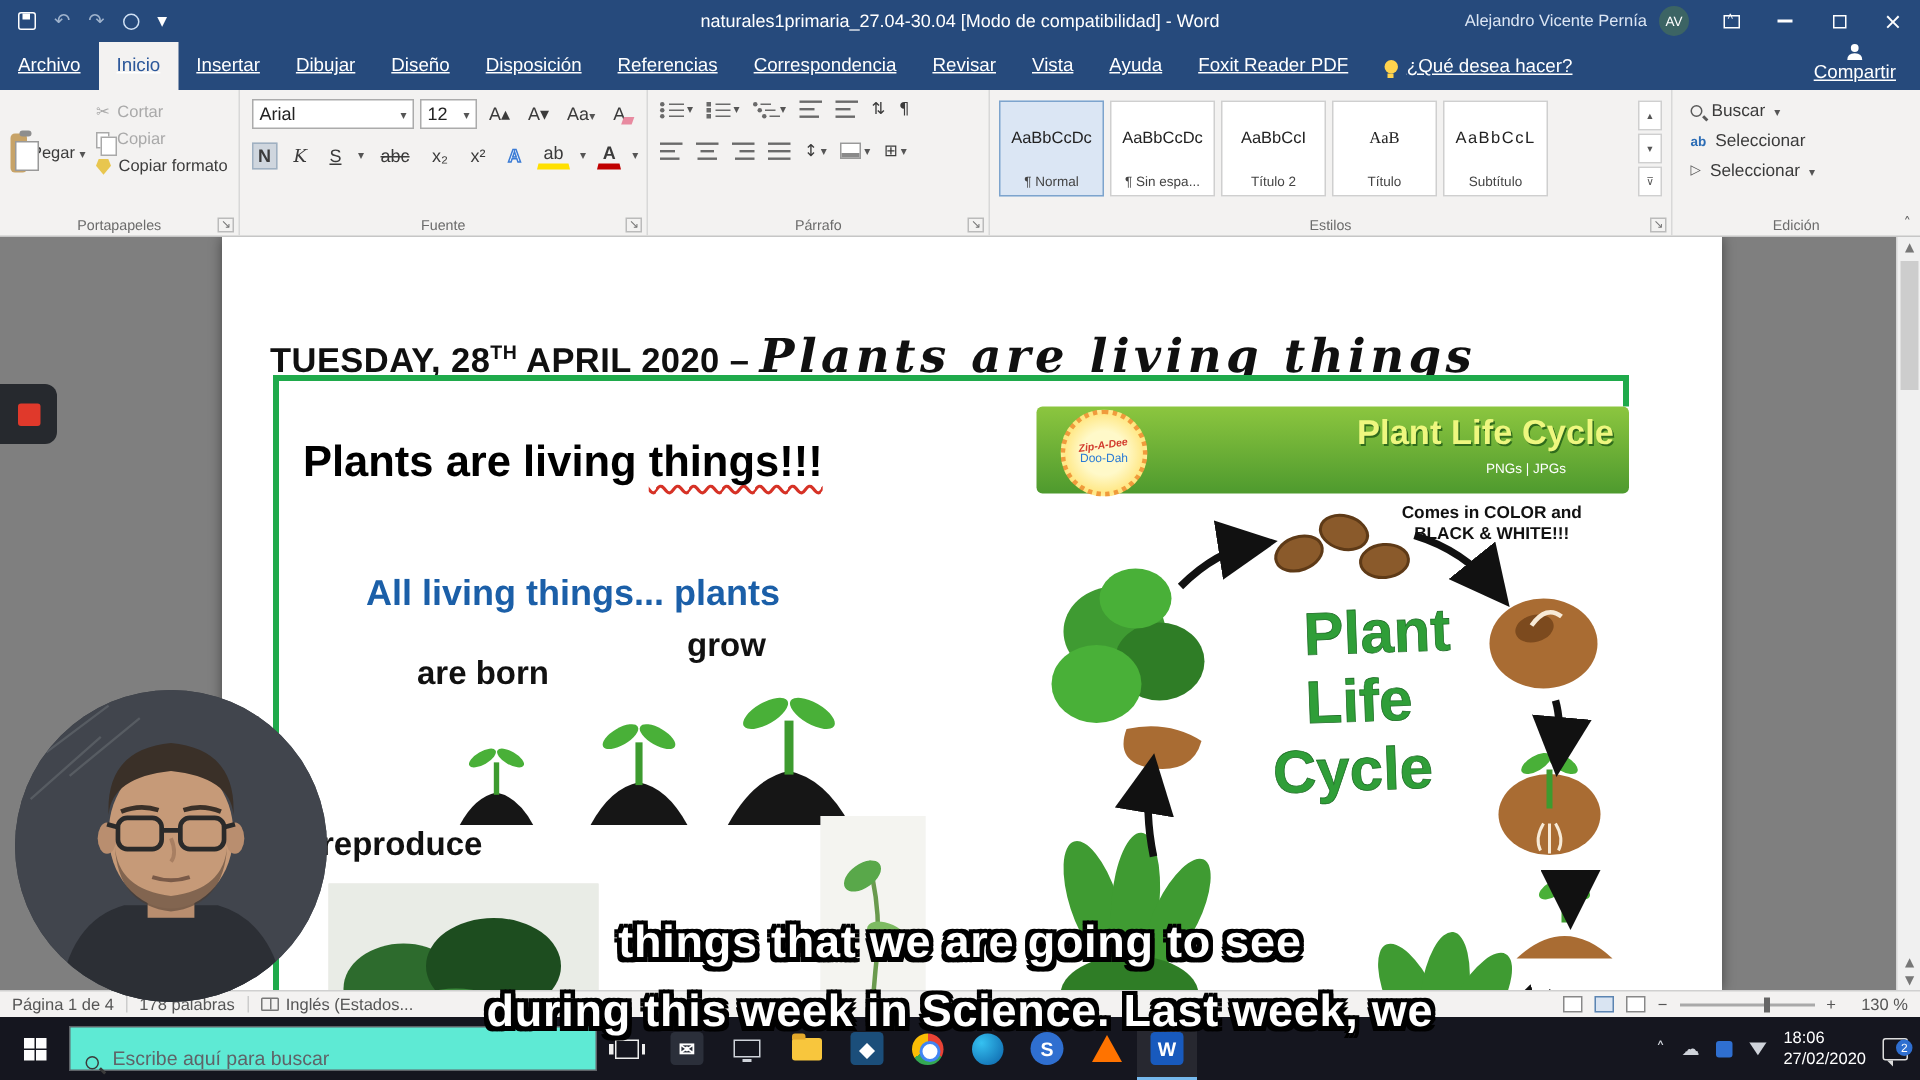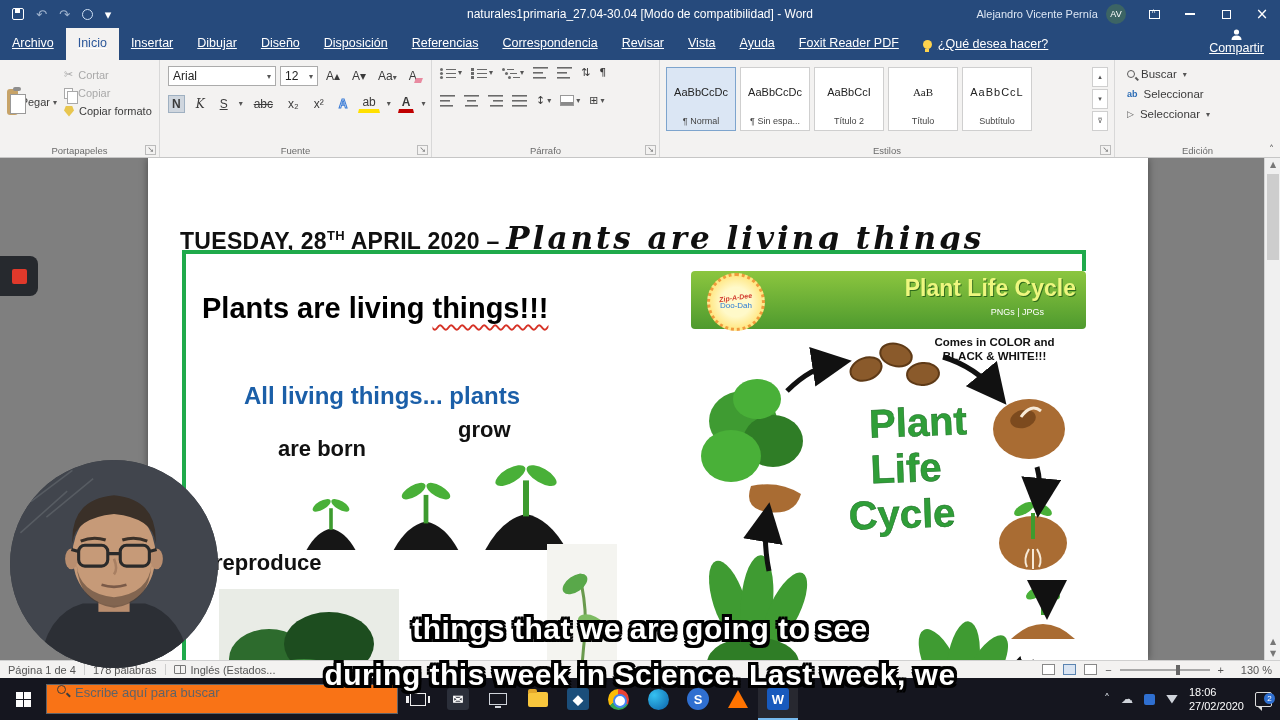--- a/index.html
+++ b/index.html
@@ -171,21 +171,21 @@
   .view-ic.active { background:#d9e4f2; border-color:#5b84b1;}
   .zoom-track { width:90px; height:2px; background:#a9a9a9; position:relative; }
   .zoom-thumb { position:absolute; left:56px; top:-4px; width:4px; height:10px; background:#666; }
   .zoom-val { width:40px; text-align:right; }
 
   
   .taskbar { position:absolute; top:678px; left:0; width:100%; height:42px; background:#15161f; display:flex; align-items:center; color:#ddd; z-index:10;}
   .startbtn { width:46px; height:42px; display:flex; align-items:center; justify-content:center; }
   .winlogo { width:15px; height:15px; display:grid; grid-template-columns:7px 7px; grid-template-rows:7px 7px; gap:1px; }
   .winlogo i { background:#fdfdfd; }
-  .tsearch { width:352px; height:30px; background:#f97316; border:1px solid #5f6368; display:flex; align-items:flex-start; gap:9px; padding-left:10px; }
+  .tsearch { width:352px; height:30px; background:#5eead4; border:1px solid #5f6368; display:flex; align-items:flex-end; gap:9px; padding-left:10px; }
   .tsearch input { border:none; outline:none; font-size:13px; color:#333; width:290px; font-family:"Liberation Sans",sans-serif; background:transparent;}
   .tsearch input::placeholder { color:#5f6368; }
   .smag { width:9px; height:9px; border:1.6px solid #3b3b3b; border-radius:50%; position:relative; flex:none;}
   .smag::after { content:""; position:absolute; left:8px; top:8px; width:5px; height:1.6px; background:#3b3b3b; transform:rotate(45deg); }
   .tbi { width:40px; height:42px; display:flex; align-items:center; justify-content:center; position:relative;}
   .tbi.active { background:rgba(255,255,255,.08); box-shadow:inset 0 -2px 0 #76b9ed; }
   .sq { width:22px; height:22px; border-radius:3px; display:flex; align-items:center; justify-content:center; font-size:13px; font-weight:bold; color:#fff;}
   .tv-ic { width:16px; height:13px; border:1.5px solid #eee; position:relative;}
   .tv-ic::before { content:""; position:absolute; left:-5px; top:2px; width:2.5px; height:7px; background:#eee;}
   .tv-ic::after { content:""; position:absolute; right:-5px; top:2px; width:2.5px; height:7px; background:#eee;}

